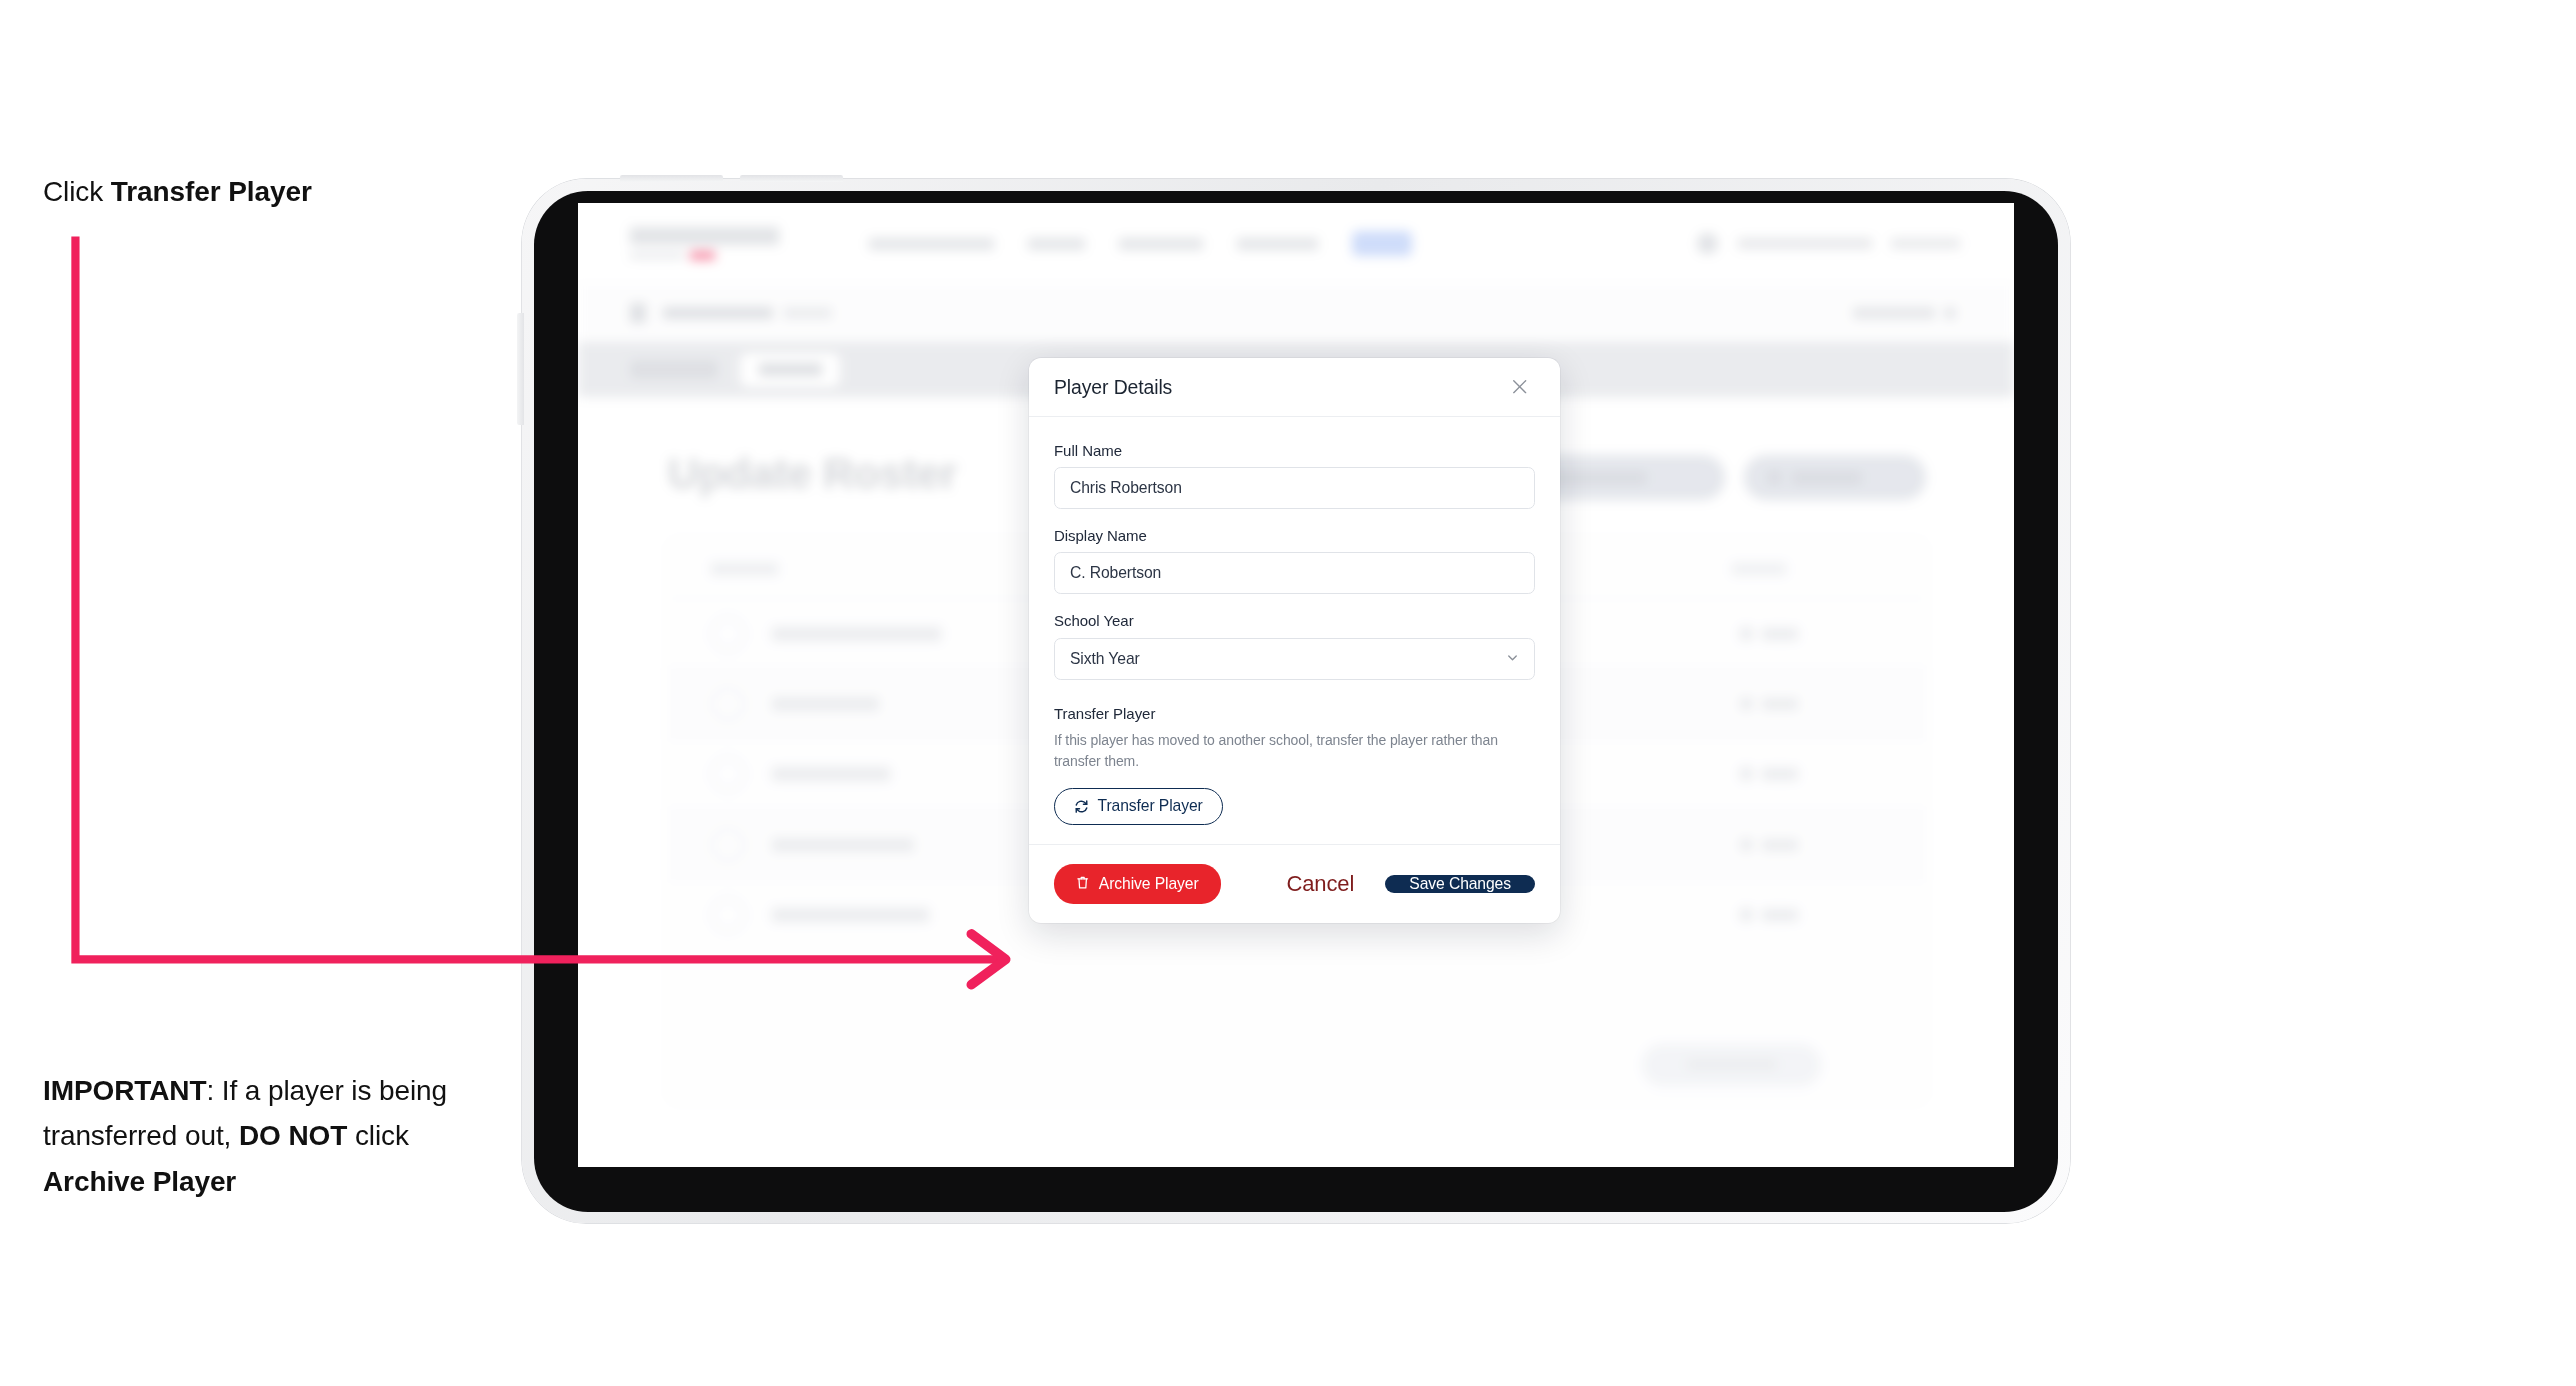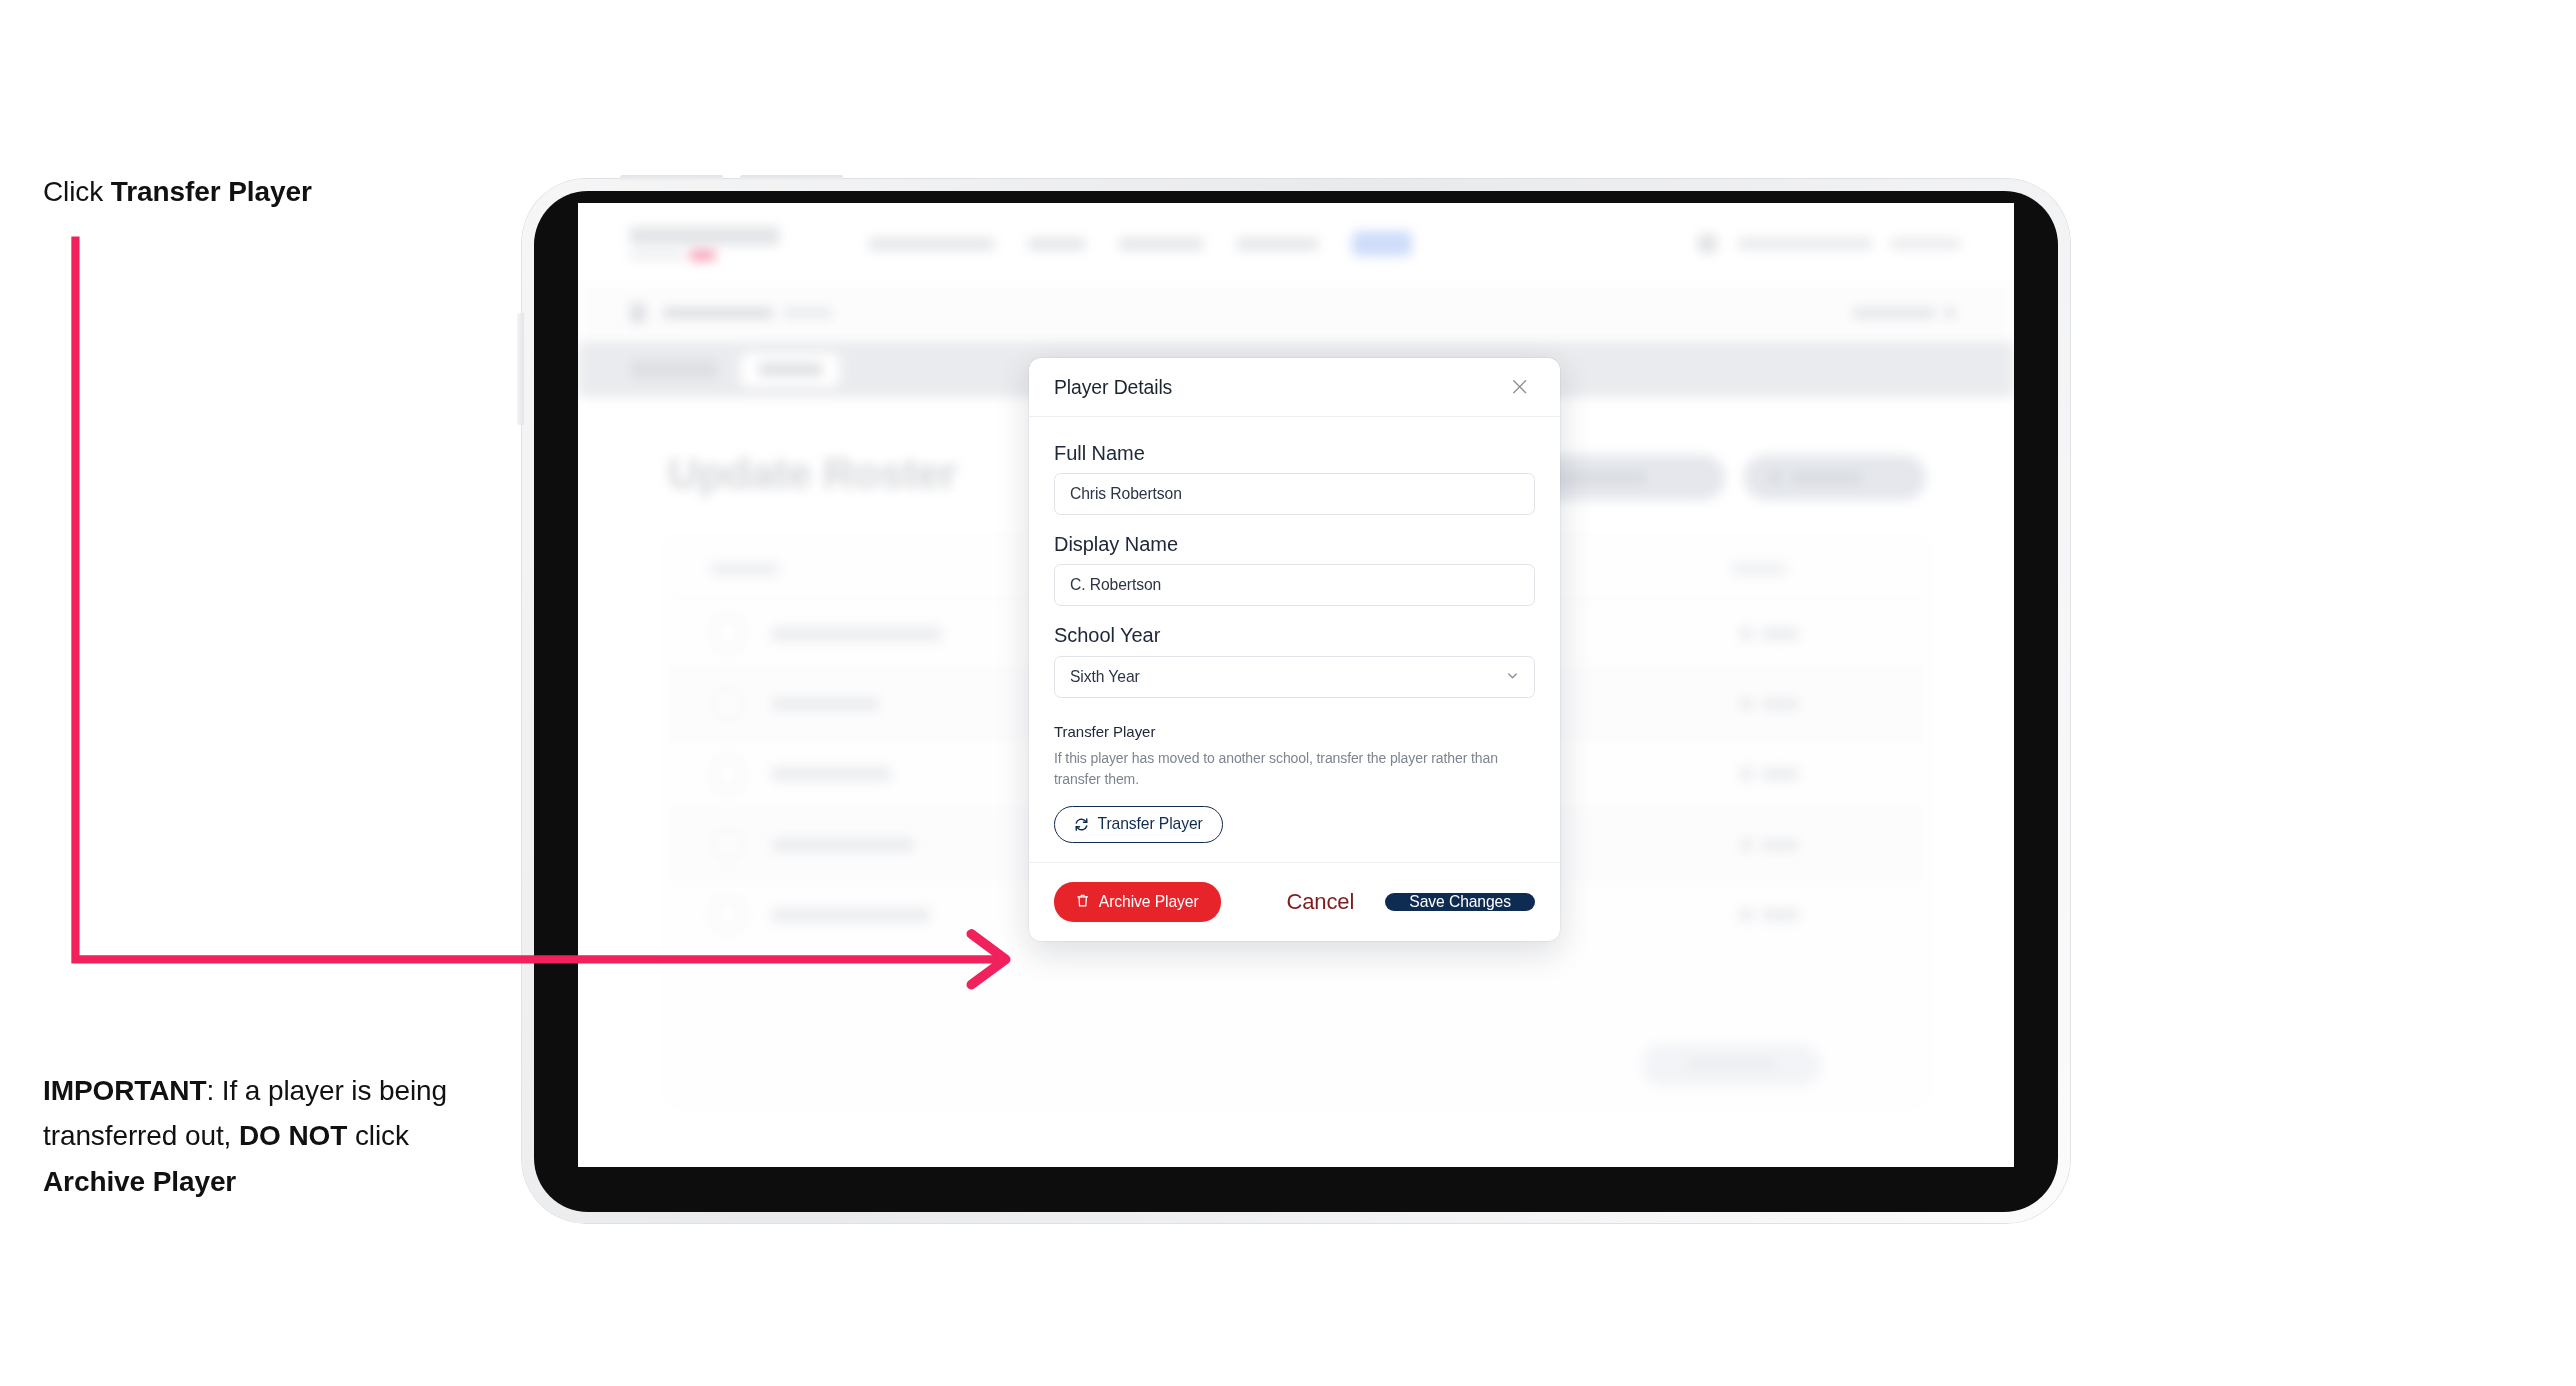--- a/index.html
+++ b/index.html
@@ -273,21 +273,21 @@
     border: none;
     border-radius: 19.4px;
     padding: 11.2px 24px;
     cursor: pointer;
     font-family: "Liberation Sans", sans-serif;
     letter-spacing: -0.1px;
   }
 
   .field { margin-bottom: 18px; }
   .field-label {
-    font-size: 20px;
+    font-size: 15px;
     color: #20293a;
     margin-bottom: 8.2px;
     letter-spacing: -0.04px;
   }
   .field-input {
     width: 100%;
     box-sizing: border-box;
     height: 42px;
     border: 0.7px solid #e0e3e8;
     border-radius: 6.7px;

